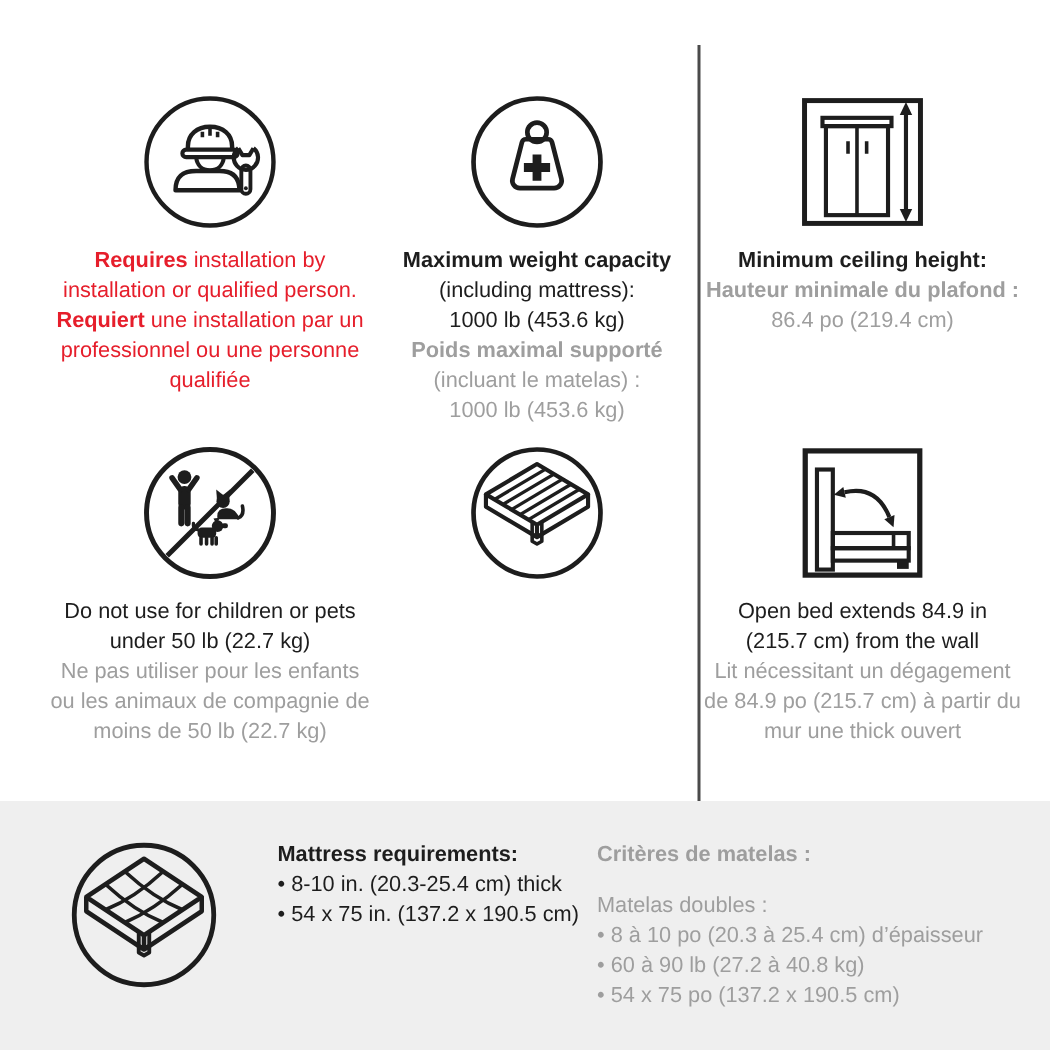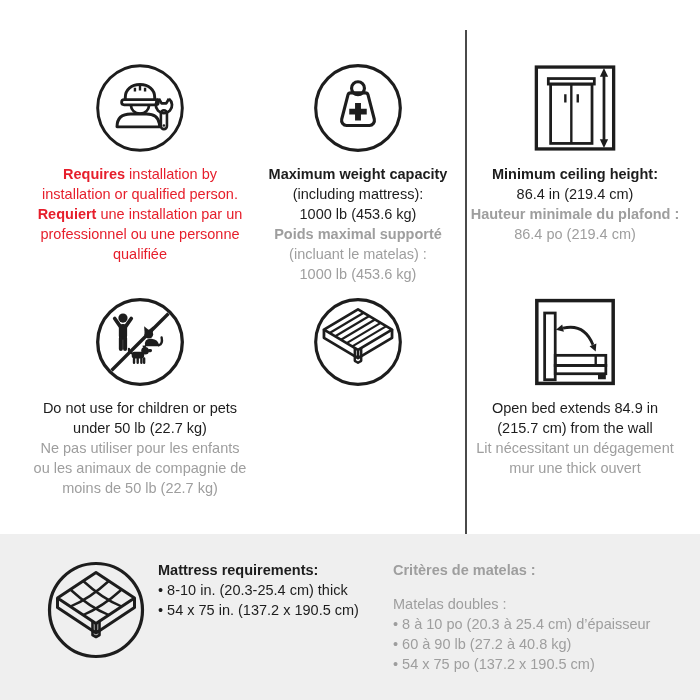--- a/index.html
+++ b/index.html
@@ -15,22 +15,22 @@
   .icon-wrap svg{color:var(--text-black)}
   .line{font-size:14.5px;line-height:20px;white-space:nowrap}
   .b{font-weight:700}
   .black{color:var(--text-black)}
   .gray{color:var(--text-gray)}
   .red{color:var(--text-red)}
   .divider{position:absolute;left:465px;top:30px;width:1.5px;height:504px;background:var(--divider)}
   .bottom{position:absolute;left:0;top:534px;width:700px;height:166px;background:var(--bottom-bg);display:flex}
   .bottom .micon{margin:26px 0 0 46px;height:100px}
   .col{padding-top:26px}
-  .col.en{margin-left:12px;width:213px}
-  .col.fr{margin-left:22px}
+  .col.en{margin-left:39px;width:213px}
+  .col.fr{}
   .col .sub{margin-top:14px}
 </style>
 </head>
 <body style="--text-black: #1d1d1d; --text-gray: #9e9e9e; --text-red: #e61e2b; --bottom-bg: #efefef; --divider: #4a4a4a;">
 
 <div class="divider"></div>
 
 <div class="grid">
 
   <div class="cell c1">
@@ -84,21 +84,20 @@
         <rect x="23.5" y="24" width="45" height="64.5" stroke-width="3"></rect>
         <path d="M46 24 L46 88.5" stroke-width="2.6"></path>
         <path d="M39.5 35 L39.5 44 M53 35 L53 44" stroke-width="2.6"></path>
         <path d="M81.5 15 L81.5 85" stroke-width="3"></path>
         <polygon points="81.5,6.5 77,16 86,16" fill="currentColor" stroke="none"></polygon>
         <polygon points="81.5,93.5 77,84 86,84" fill="currentColor" stroke="none"></polygon>
       </svg>
     </div>
     <div class="cell-text">
         <div class="line black"><span class="b">Minimum ceiling height:</span></div>
-        <div class="line black"><span>86.4 in (219.4 cm)</span></div>
         <div class="line gray"><span class="b">Hauteur minimale du plafond :</span></div>
         <div class="line gray"><span>86.4 po (219.4 cm)</span></div>
       </div>
   </div>
 
   <div class="cell c1">
     <div class="icon-wrap">
       <svg width="92" height="92" viewBox="0 0 100 100" fill="none" stroke="currentColor" stroke-width="3.6">
         <circle cx="50" cy="50" r="46"></circle>
         <circle cx="31.5" cy="24" r="5" fill="currentColor" stroke="none"></circle>
@@ -161,20 +160,21 @@
         <rect x="75" y="84.5" width="8.5" height="6" fill="currentColor" stroke="none"></rect>
         <path d="M37 35 Q60 29.5 69.5 53" stroke-width="3"></path>
         <polygon points="29.2,36.8 37.9,38.9 36.1,31.1" fill="currentColor" stroke="none"></polygon>
         <polygon points="72.5,60.4 73.2,51.5 65.8,54.5" fill="currentColor" stroke="none"></polygon>
       </svg>
     </div>
     <div class="cell-text">
         <div class="line black"><span>Open bed extends 84.9 in</span></div>
         <div class="line black"><span>(215.7 cm) from the wall</span></div>
         <div class="line gray"><span>Lit nécessitant un dégagement</span></div>
+        <div class="line gray"><span>de 84.9 po (215.7 cm) à partir du</span></div>
         <div class="line gray"><span>mur une thick ouvert</span></div>
       </div>
   </div>
 
 </div>
 
 <div class="bottom">
   <div class="micon">
     <svg width="100" height="100" viewBox="0 0 100 100" fill="none" stroke="currentColor" stroke-width="3.2" style="color:var(--text-black)">
       <circle cx="50" cy="50" r="46.5"></circle>

